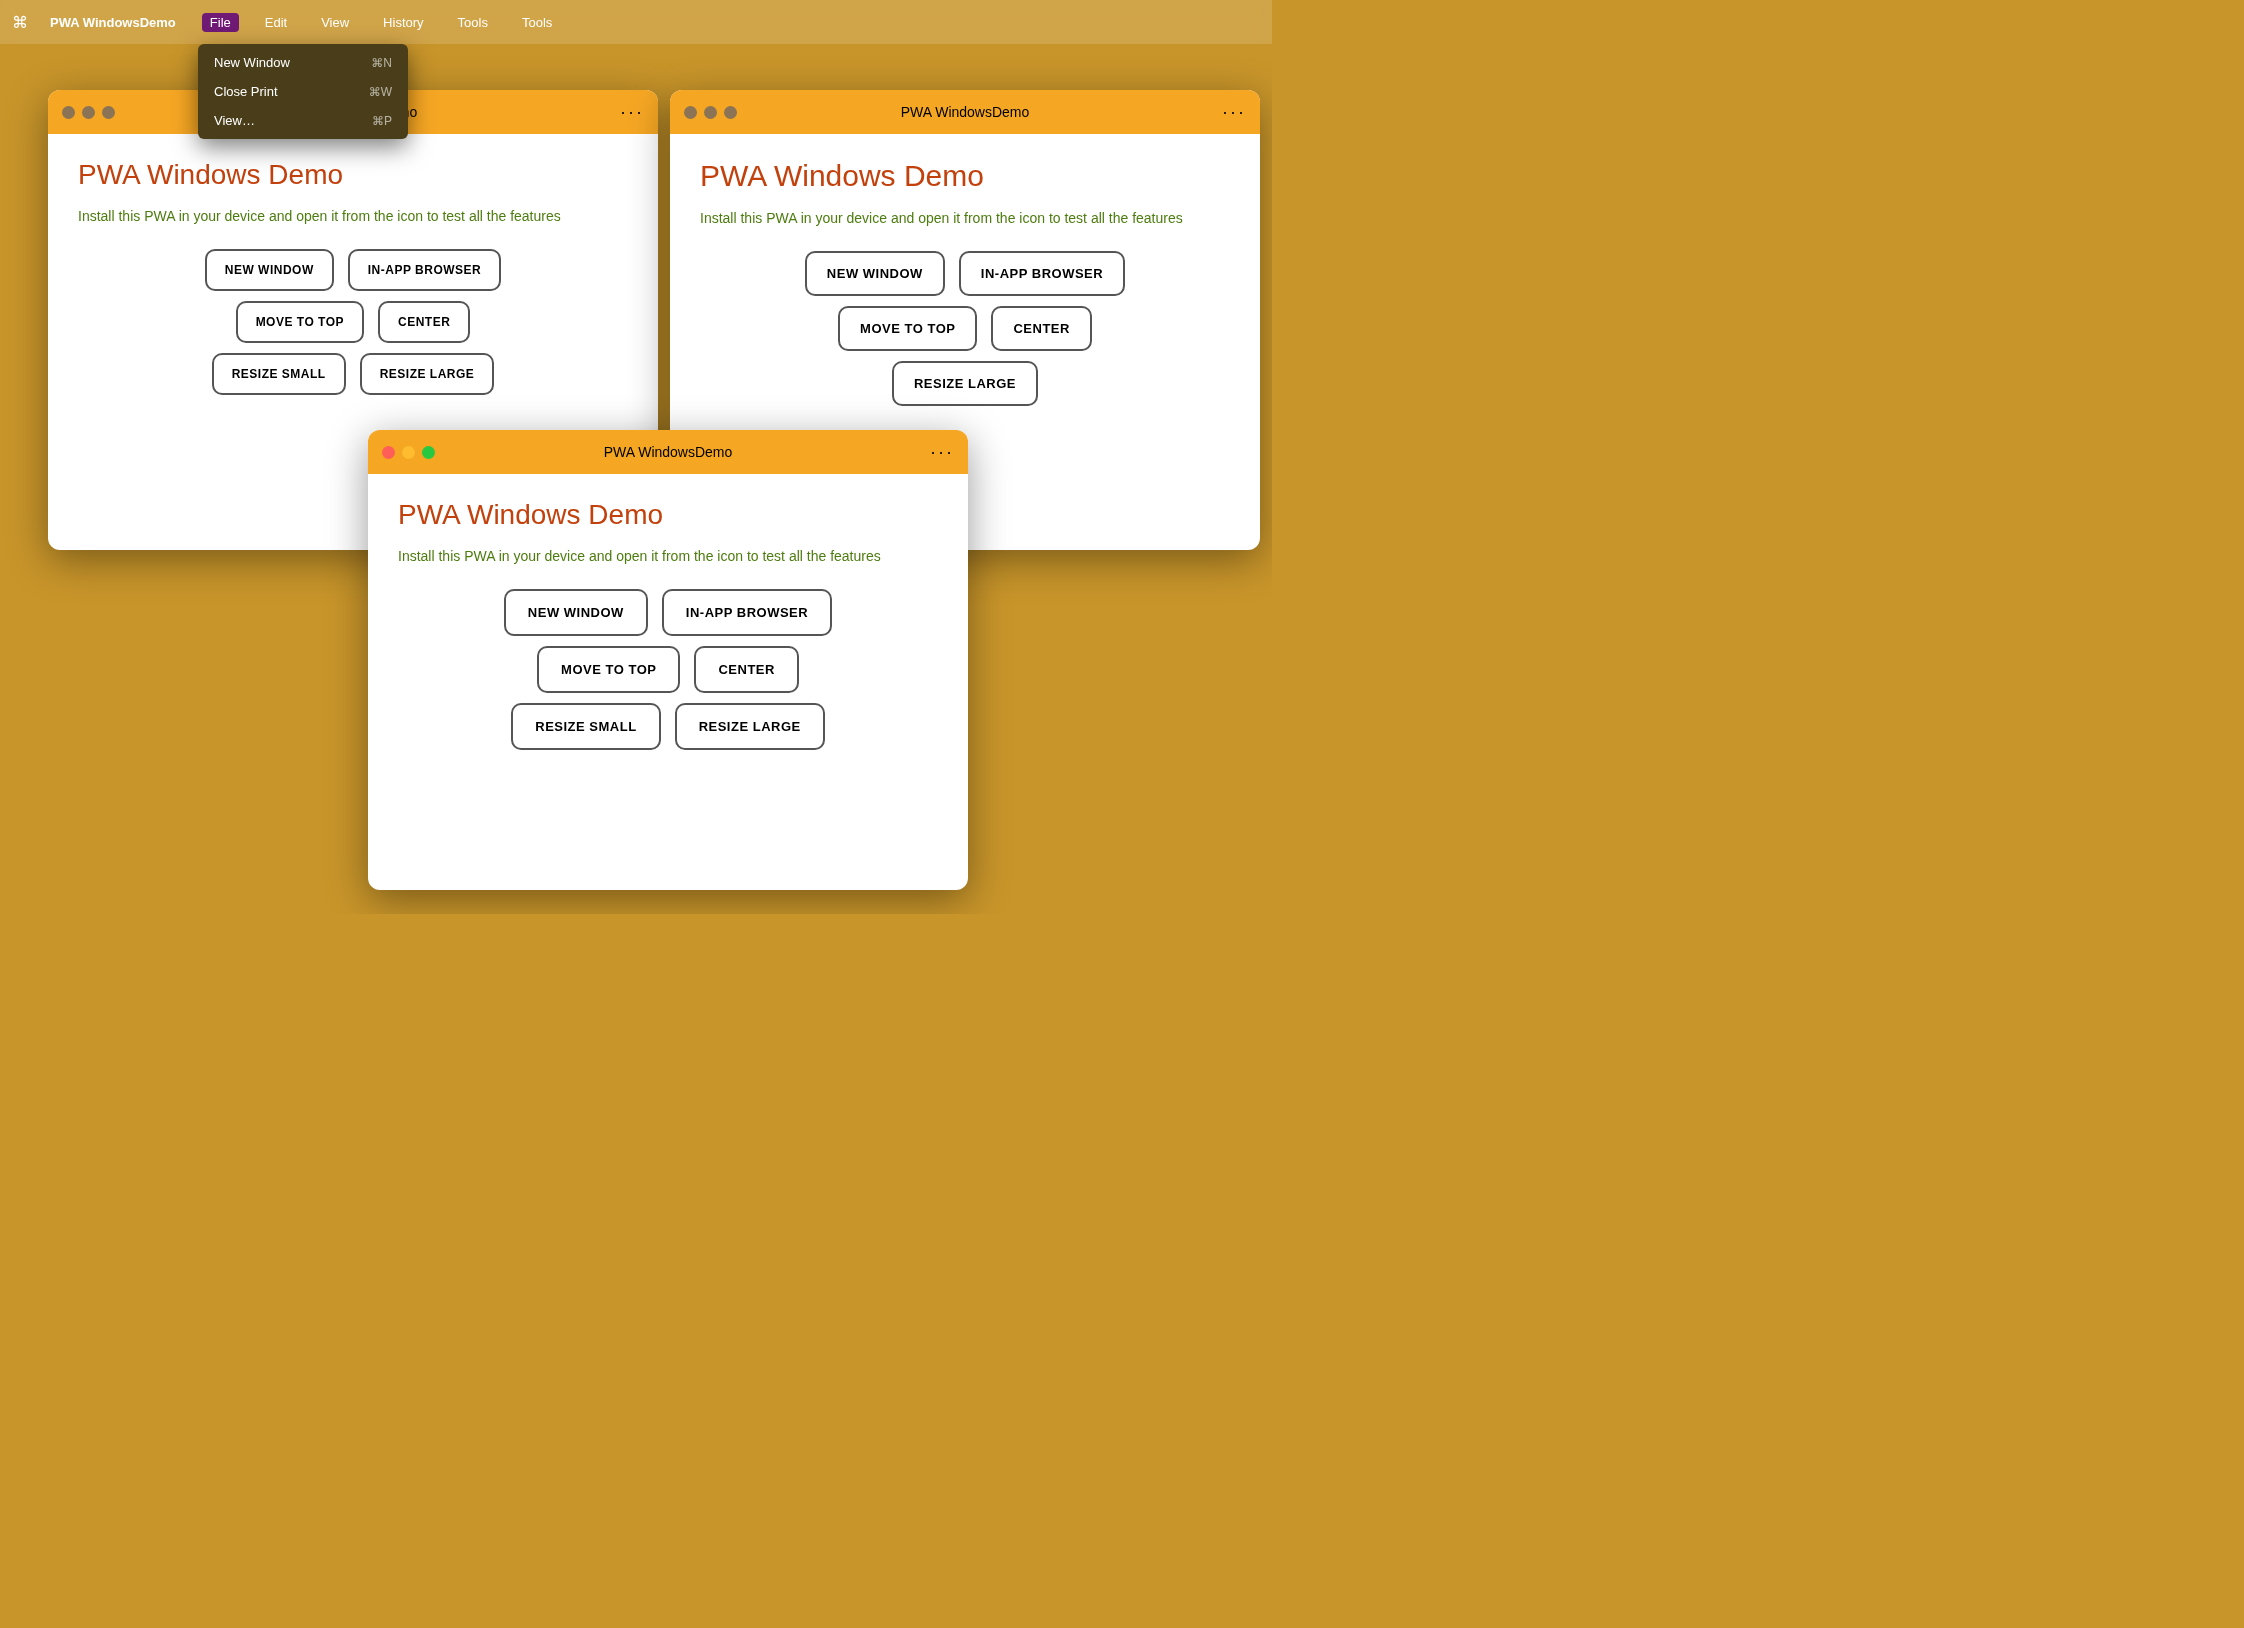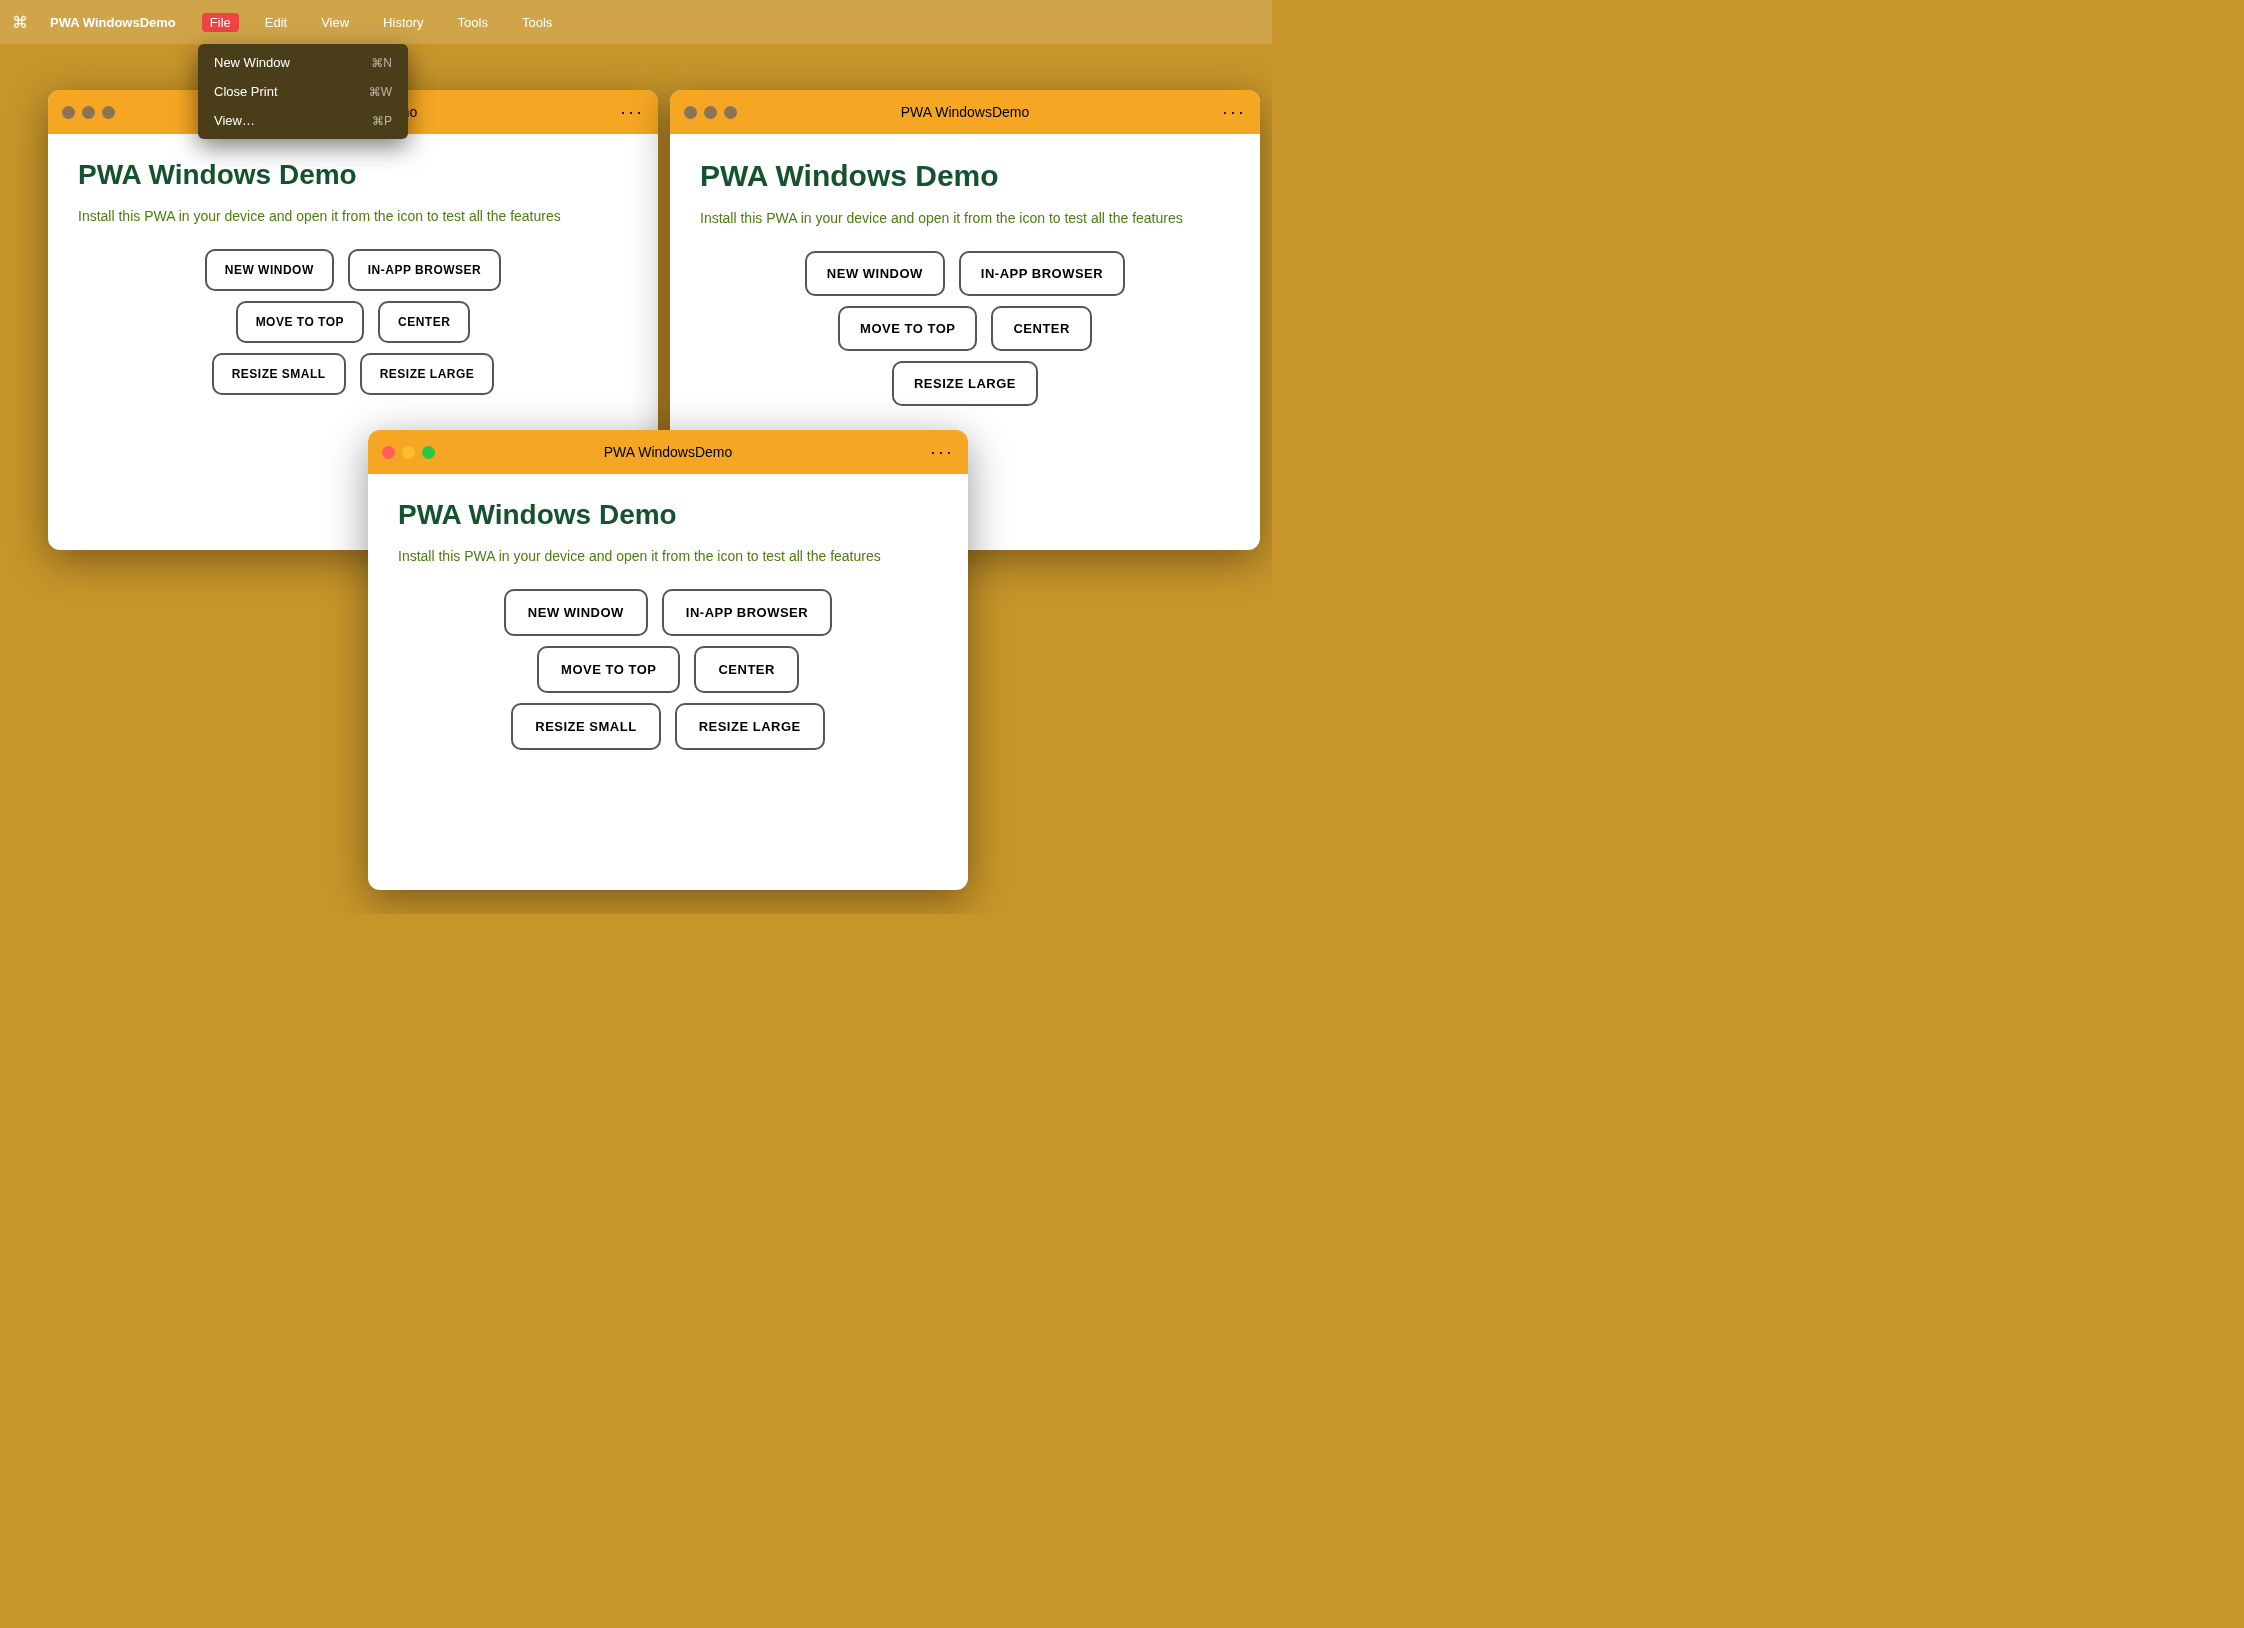--- a/index.html
+++ b/index.html
@@ -38,21 +38,21 @@
       margin-right: 8px;
     }
     .menubar-item {
       font-size: 13px;
       color: #fff;
       padding: 2px 8px;
       border-radius: 4px;
       cursor: pointer;
     }
     .menubar-item.active {
-      background: #ef4444;
+      background: #701a75;
       color: #fff;
     }
 
     
     .file-dropdown {
       position: absolute;
       top: 44px;
       left: 198px;
       width: 210px;
       background: #4A3E1A;
@@ -122,22 +122,22 @@
       letter-spacing: 2px;
     }
 
     
     .pwa-content {
       padding: 24px 30px 28px;
       background: #fff;
     }
     .pwa-heading {
       font-size: 26px;
-      font-weight: 700;
-      color: #14532d;
+      font-weight: 400;
+      color: #c2410c;
       margin-bottom: 14px;
       line-height: 1.2;
     }
     .pwa-subtext {
       font-size: 14px;
       color: #4d7c0f;
       margin-bottom: 22px;
       line-height: 1.5;
     }
     .btn-grid {

